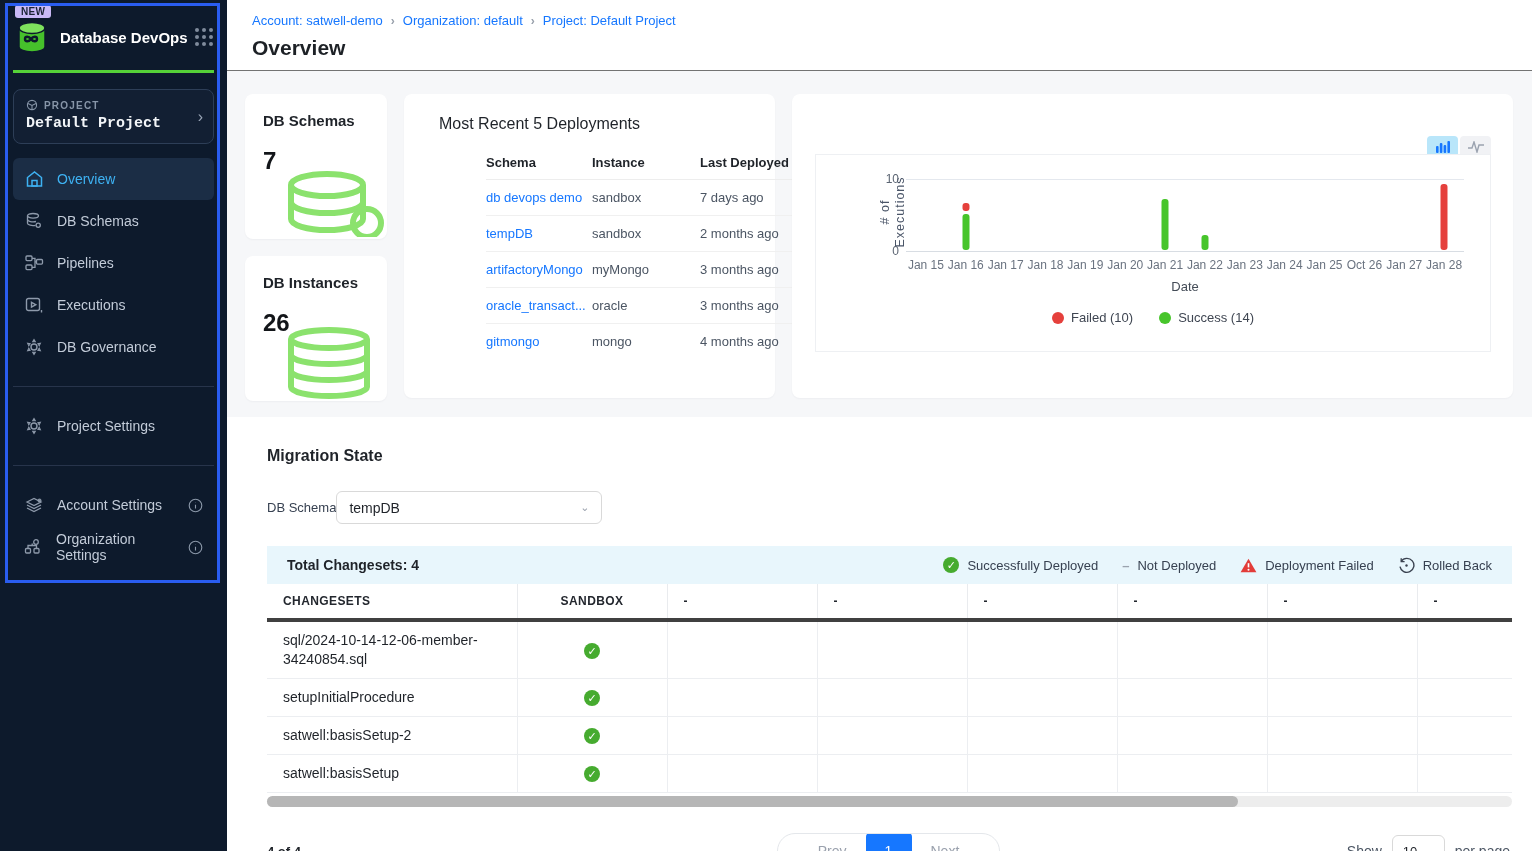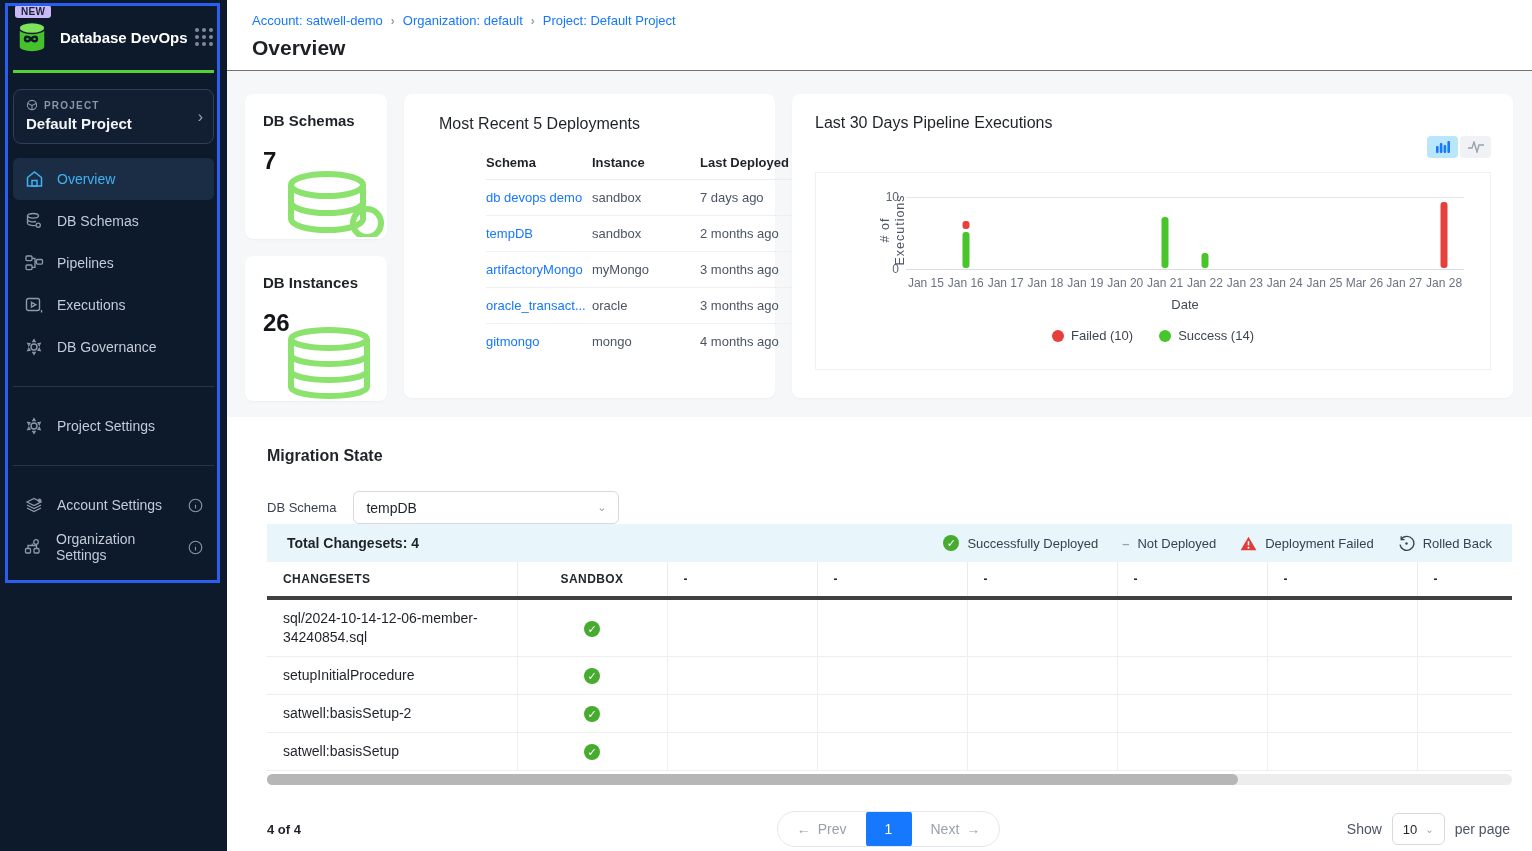--- a/index.html
+++ b/index.html
@@ -12,21 +12,21 @@
   .annotation-border { position:absolute; left:5px; top:3px; width:215px; height:580px; border:3px solid #2a5df0; pointer-events:none; z-index:5; }
   .logo-row { position:relative; display:flex; align-items:center; padding:20px 14px 12px 14px; }
   .new-badge { position:absolute; top:5px; left:15px; background:#c9b9f6; color:#1a2334; font-size:10px; font-weight:bold; padding:1px 6px; border-radius:3px; letter-spacing:.3px; }
   .logo { width:36px; height:34px; margin-right:10px; }
   .app-title { font-size:15px; font-weight:bold; color:#fff; flex:1; }
   .grid-dots { display:grid; grid-template-columns:repeat(3,4px); grid-gap:3px; cursor:pointer; }
   .grid-dots i { width:4px; height:4px; border-radius:50%; background:#7f8b9c; }
   .green-line { height:3px; background:#55d138; margin:4px 13px 0 13px; }
   .project-card { margin:16px 13px 14px 13px; background:#121f33; border:1px solid #2d3e57; border-radius:8px; padding:9px 12px 11px 12px; position:relative; cursor:pointer; }
   .project-label { display:flex; align-items:center; gap:6px; font-size:10px; font-weight:bold; letter-spacing:1.2px; color:#8795a8; }
-  .project-name { margin-top:4px; font-size:15px; font-weight:bold; color:#f2f5f8; }
+  .project-name { margin-top:4px; font-size:15px; font-weight:bold; color:#f2f5f8;font-family:Liberation Mono, monospace; }
   .project-chevron { position:absolute; right:10px; top:50%; transform:translateY(-50%); color:#98a4b5; font-size:16px; }
   .nav { padding:0 13px; }
   .nav-item { display:flex; align-items:center; gap:13px; height:42px; padding:0 11px; border-radius:6px; font-size:14px; color:#c2cbd8; cursor:pointer; }
   .nav-item .ic { width:20px; height:20px; display:flex; align-items:center; justify-content:center; color:#8e9aab; }
   .nav-item.active { background:#1b2d45; color:#3eb2f3; }
   .nav-item.active .ic { color:#3eb2f3; }
   .nav-item .info { margin-left:auto; color:#8b98a9; }
   .side-divider { height:1px; background:#27344b; margin:18px 13px; }
 
   
@@ -69,25 +69,25 @@
   .x-labels { position:absolute; left:90px; right:26px; top:103px; display:flex; }
   .x-labels span { flex:1; text-align:center; font-size:12px; color:#6a7380; }
   .x-axis-title { position:absolute; left:90px; right:26px; top:124px; text-align:center; font-size:13px; color:#444c57; }
   .chart-legend { position:absolute; left:0; right:0; top:155px; display:flex; justify-content:center; gap:26px; }
   .chart-legend .item { display:flex; align-items:center; gap:7px; font-size:13px; color:#3f4652; }
   .chart-legend .dot { width:12px; height:12px; border-radius:50%; }
 
   
   .migration { flex:1; background:#fff; margin-top:8px; padding:30px 20px 0 40px; min-height:0; }
   .mig-title { font-size:16px; font-weight:bold; color:#1f2329; }
-  .schema-row { display:flex; align-items:center; gap:17px; margin-top:26px; }
+  .schema-row { display:flex; align-items:center; margin-top:26px; }
   .schema-label { font-size:13px; color:#374151; }
   .schema-select { width:266px; height:33px; border:1px solid #d9d9d9; border-radius:6px; background:#fff; display:flex; align-items:center; padding:0 12px; font-size:14px; color:#1f2329; cursor:pointer; }
   .schema-select .chev { margin-left:auto; color:#9ca3af; font-size:11px; }
-  .changesets { }
+  .changesets { margin-top:22px; }
   .cs-header { background:#e8f6fc; height:38px; display:flex; align-items:center; padding:0 20px; }
   .cs-total { font-size:14px; font-weight:bold; color:#1f2329; }
   .cs-legend { margin-left:auto; display:flex; gap:24px; }
   .cs-legend .item { display:flex; align-items:center; gap:8px; font-size:13px; color:#374151; }
   .table-clip { overflow:hidden; }
   .mig-table { border-collapse:collapse; table-layout:fixed; width:1300px; font-size:13px; }
   .mig-table th { height:36px; font-size:12px; font-weight:bold; color:#23272e; letter-spacing:.4px; border-bottom:4px solid #404040; border-right:1px solid #e9ebee; text-align:left; padding:0 16px; background:#fff; }
   .mig-table th.center { text-align:center; }
   .mig-table td { border-bottom:1px solid #eceef1; border-right:1px solid #eceef1; padding:9px 16px; color:#1f2329; font-size:14px; }
   .mig-table td.center { text-align:center; }
@@ -335,21 +335,20 @@
                 <tr>
                   <td style="width:106px;"><a>gitmongo</a></td>
                   <td style="width:108px;">mongo</td>
                   <td>4 months ago</td>
                 </tr>
               </tbody>
           </table>
         </div>
 
         <div class="card chart-card">
-          <div class="card-title">Last 30 Days Pipeline Executions</div>
           <div class="chart-toggles">
             <button class="toggle-btn active">
               <svg width="14" height="12" viewBox="0 0 14 12">
                   <rect x="0" y="5" width="2.6" height="7" rx="1" fill="currentColor"></rect>
                   <rect x="3.8" y="2" width="2.6" height="10" rx="1" fill="currentColor"></rect>
                   <rect x="7.6" y="4" width="2.6" height="8" rx="1" fill="currentColor"></rect>
                   <rect x="11.4" y="0" width="2.6" height="12" rx="1" fill="currentColor"></rect>
                 </svg>
             </button>
             <button class="toggle-btn idle">
@@ -378,21 +377,21 @@
                 <span>Jan 16</span>
                 <span>Jan 17</span>
                 <span>Jan 18</span>
                 <span>Jan 19</span>
                 <span>Jan 20</span>
                 <span>Jan 21</span>
                 <span>Jan 22</span>
                 <span>Jan 23</span>
                 <span>Jan 24</span>
                 <span>Jan 25</span>
-                <span>Mar 26</span>
+                <span>Oct 26</span>
                 <span>Jan 27</span>
                 <span>Jan 28</span>
               </div>
             <div class="x-axis-title">Date</div>
             <div class="chart-legend" id="chart-legend">
                 <span class="item">
                   <span class="dot" style="background:#e5403c"></span>
                   <span>Failed (10)</span>
                 </span>
                 <span class="item">

